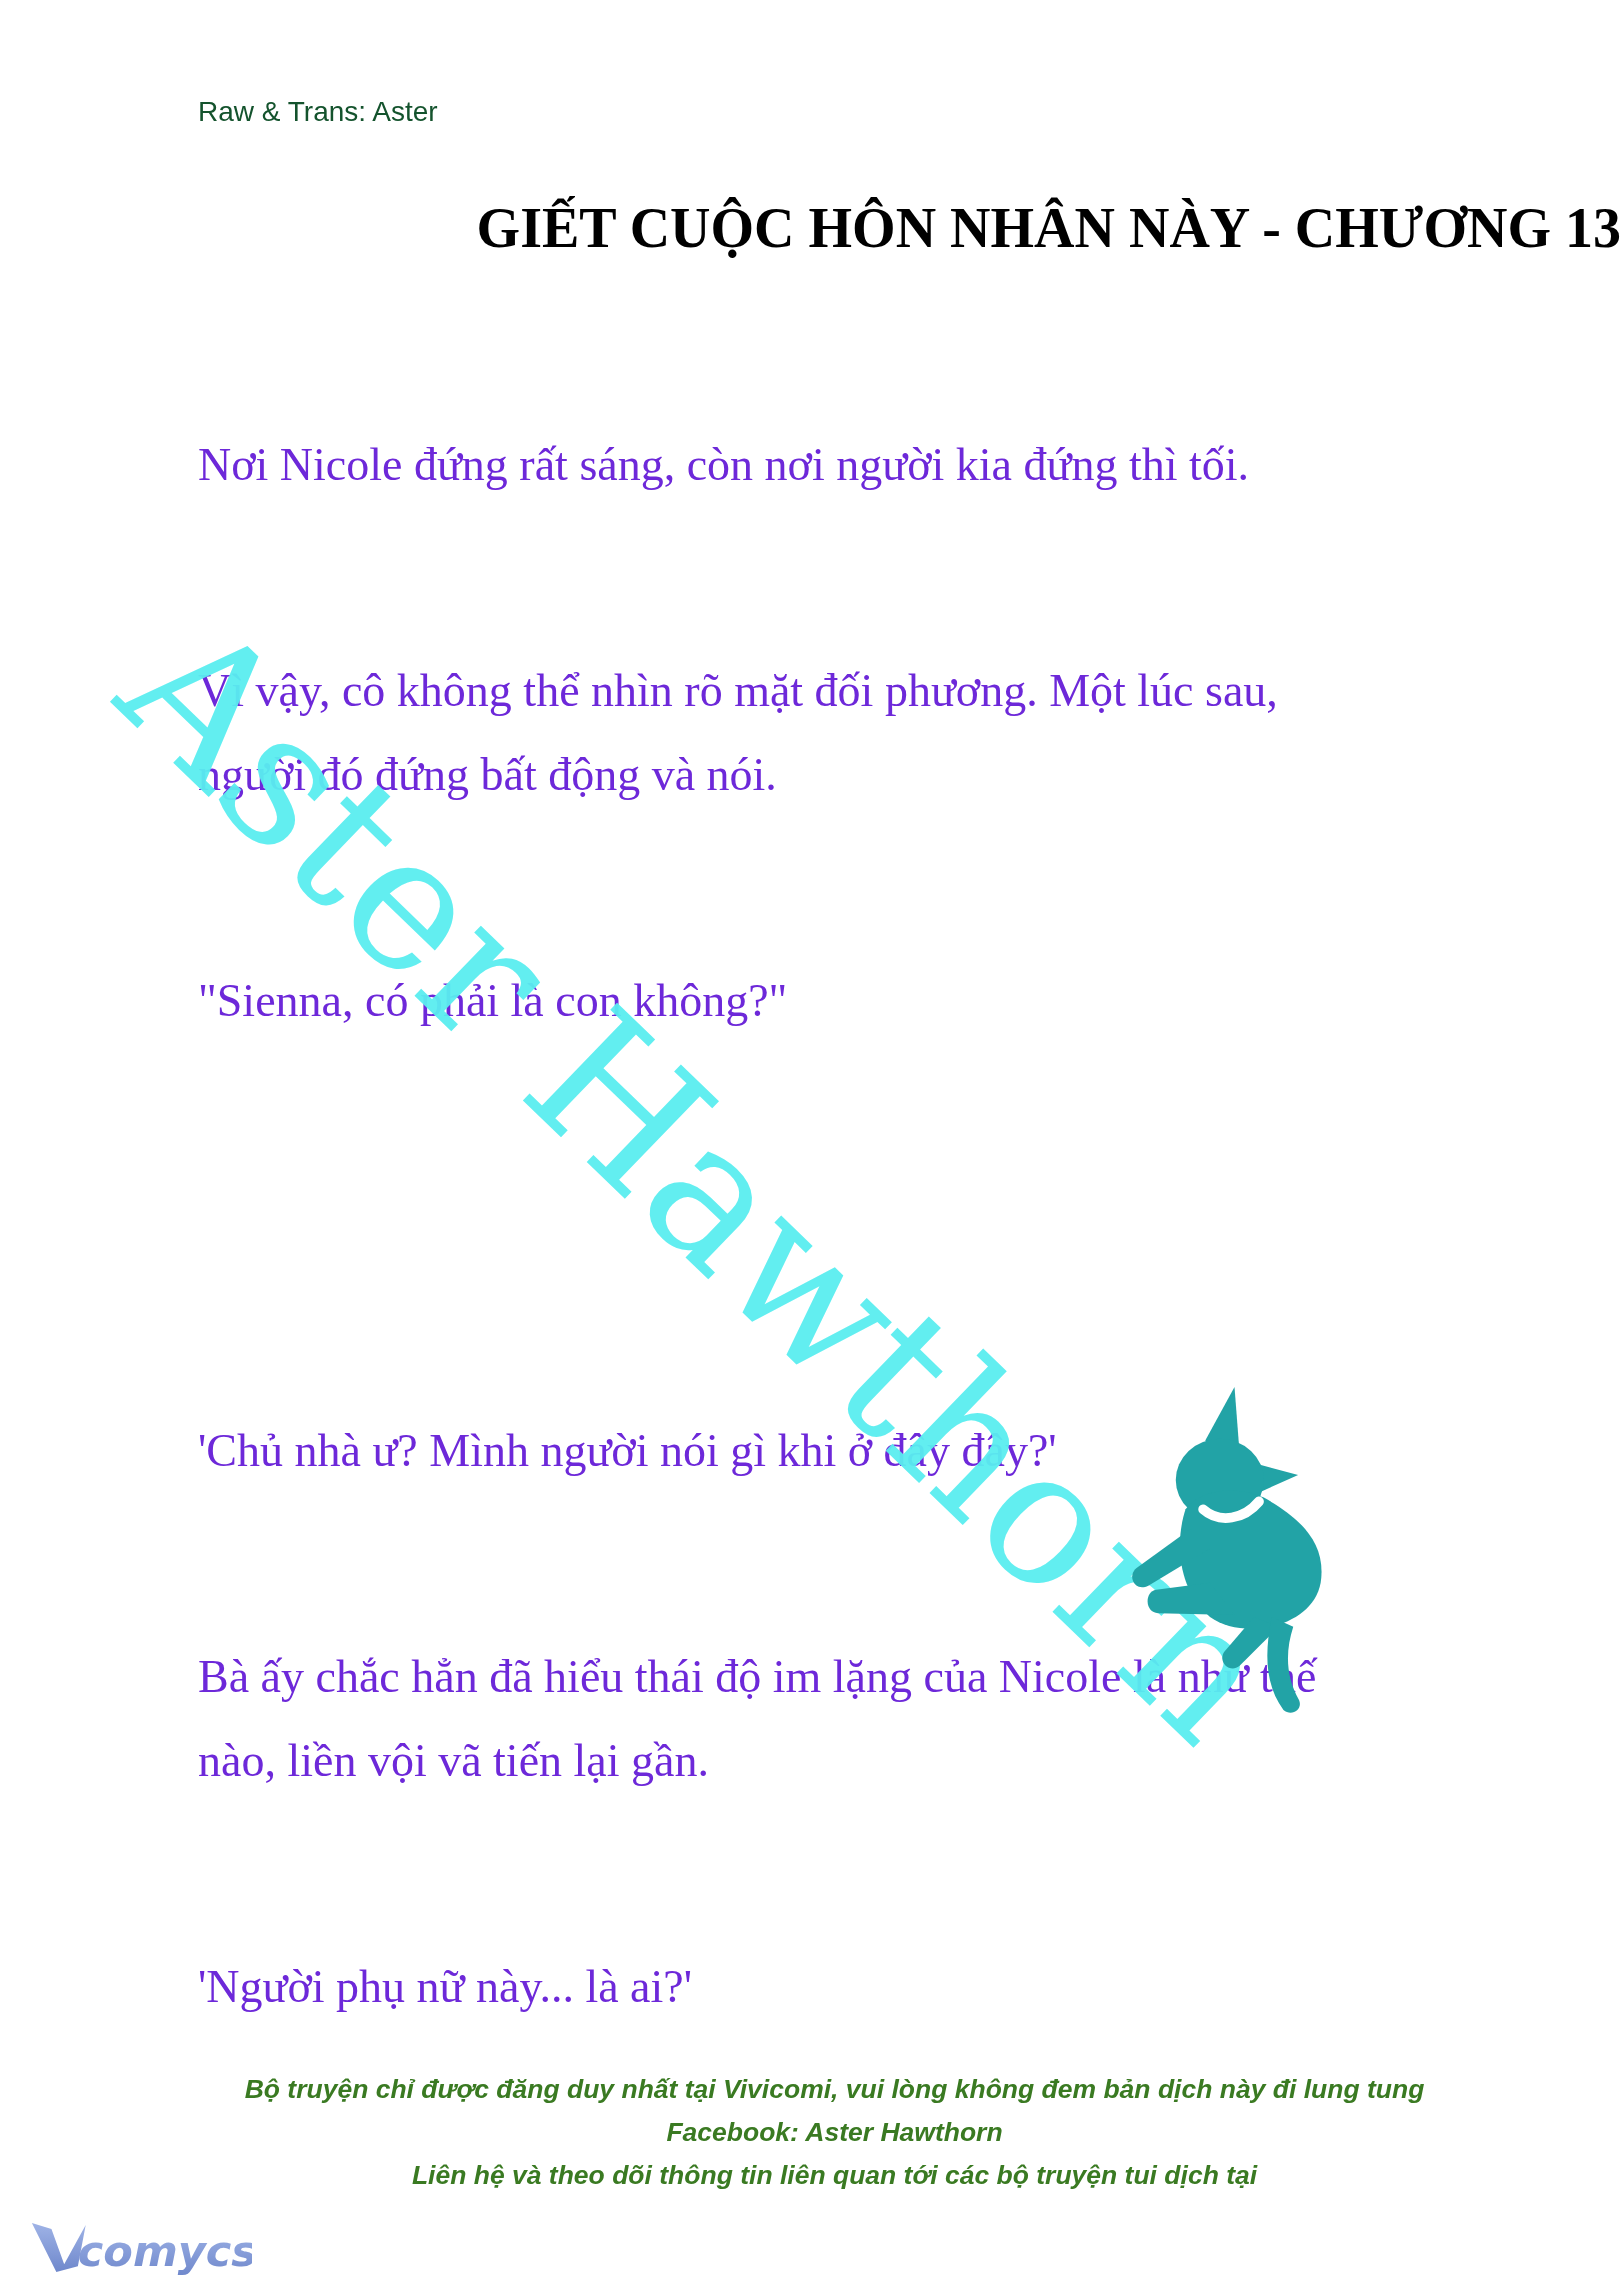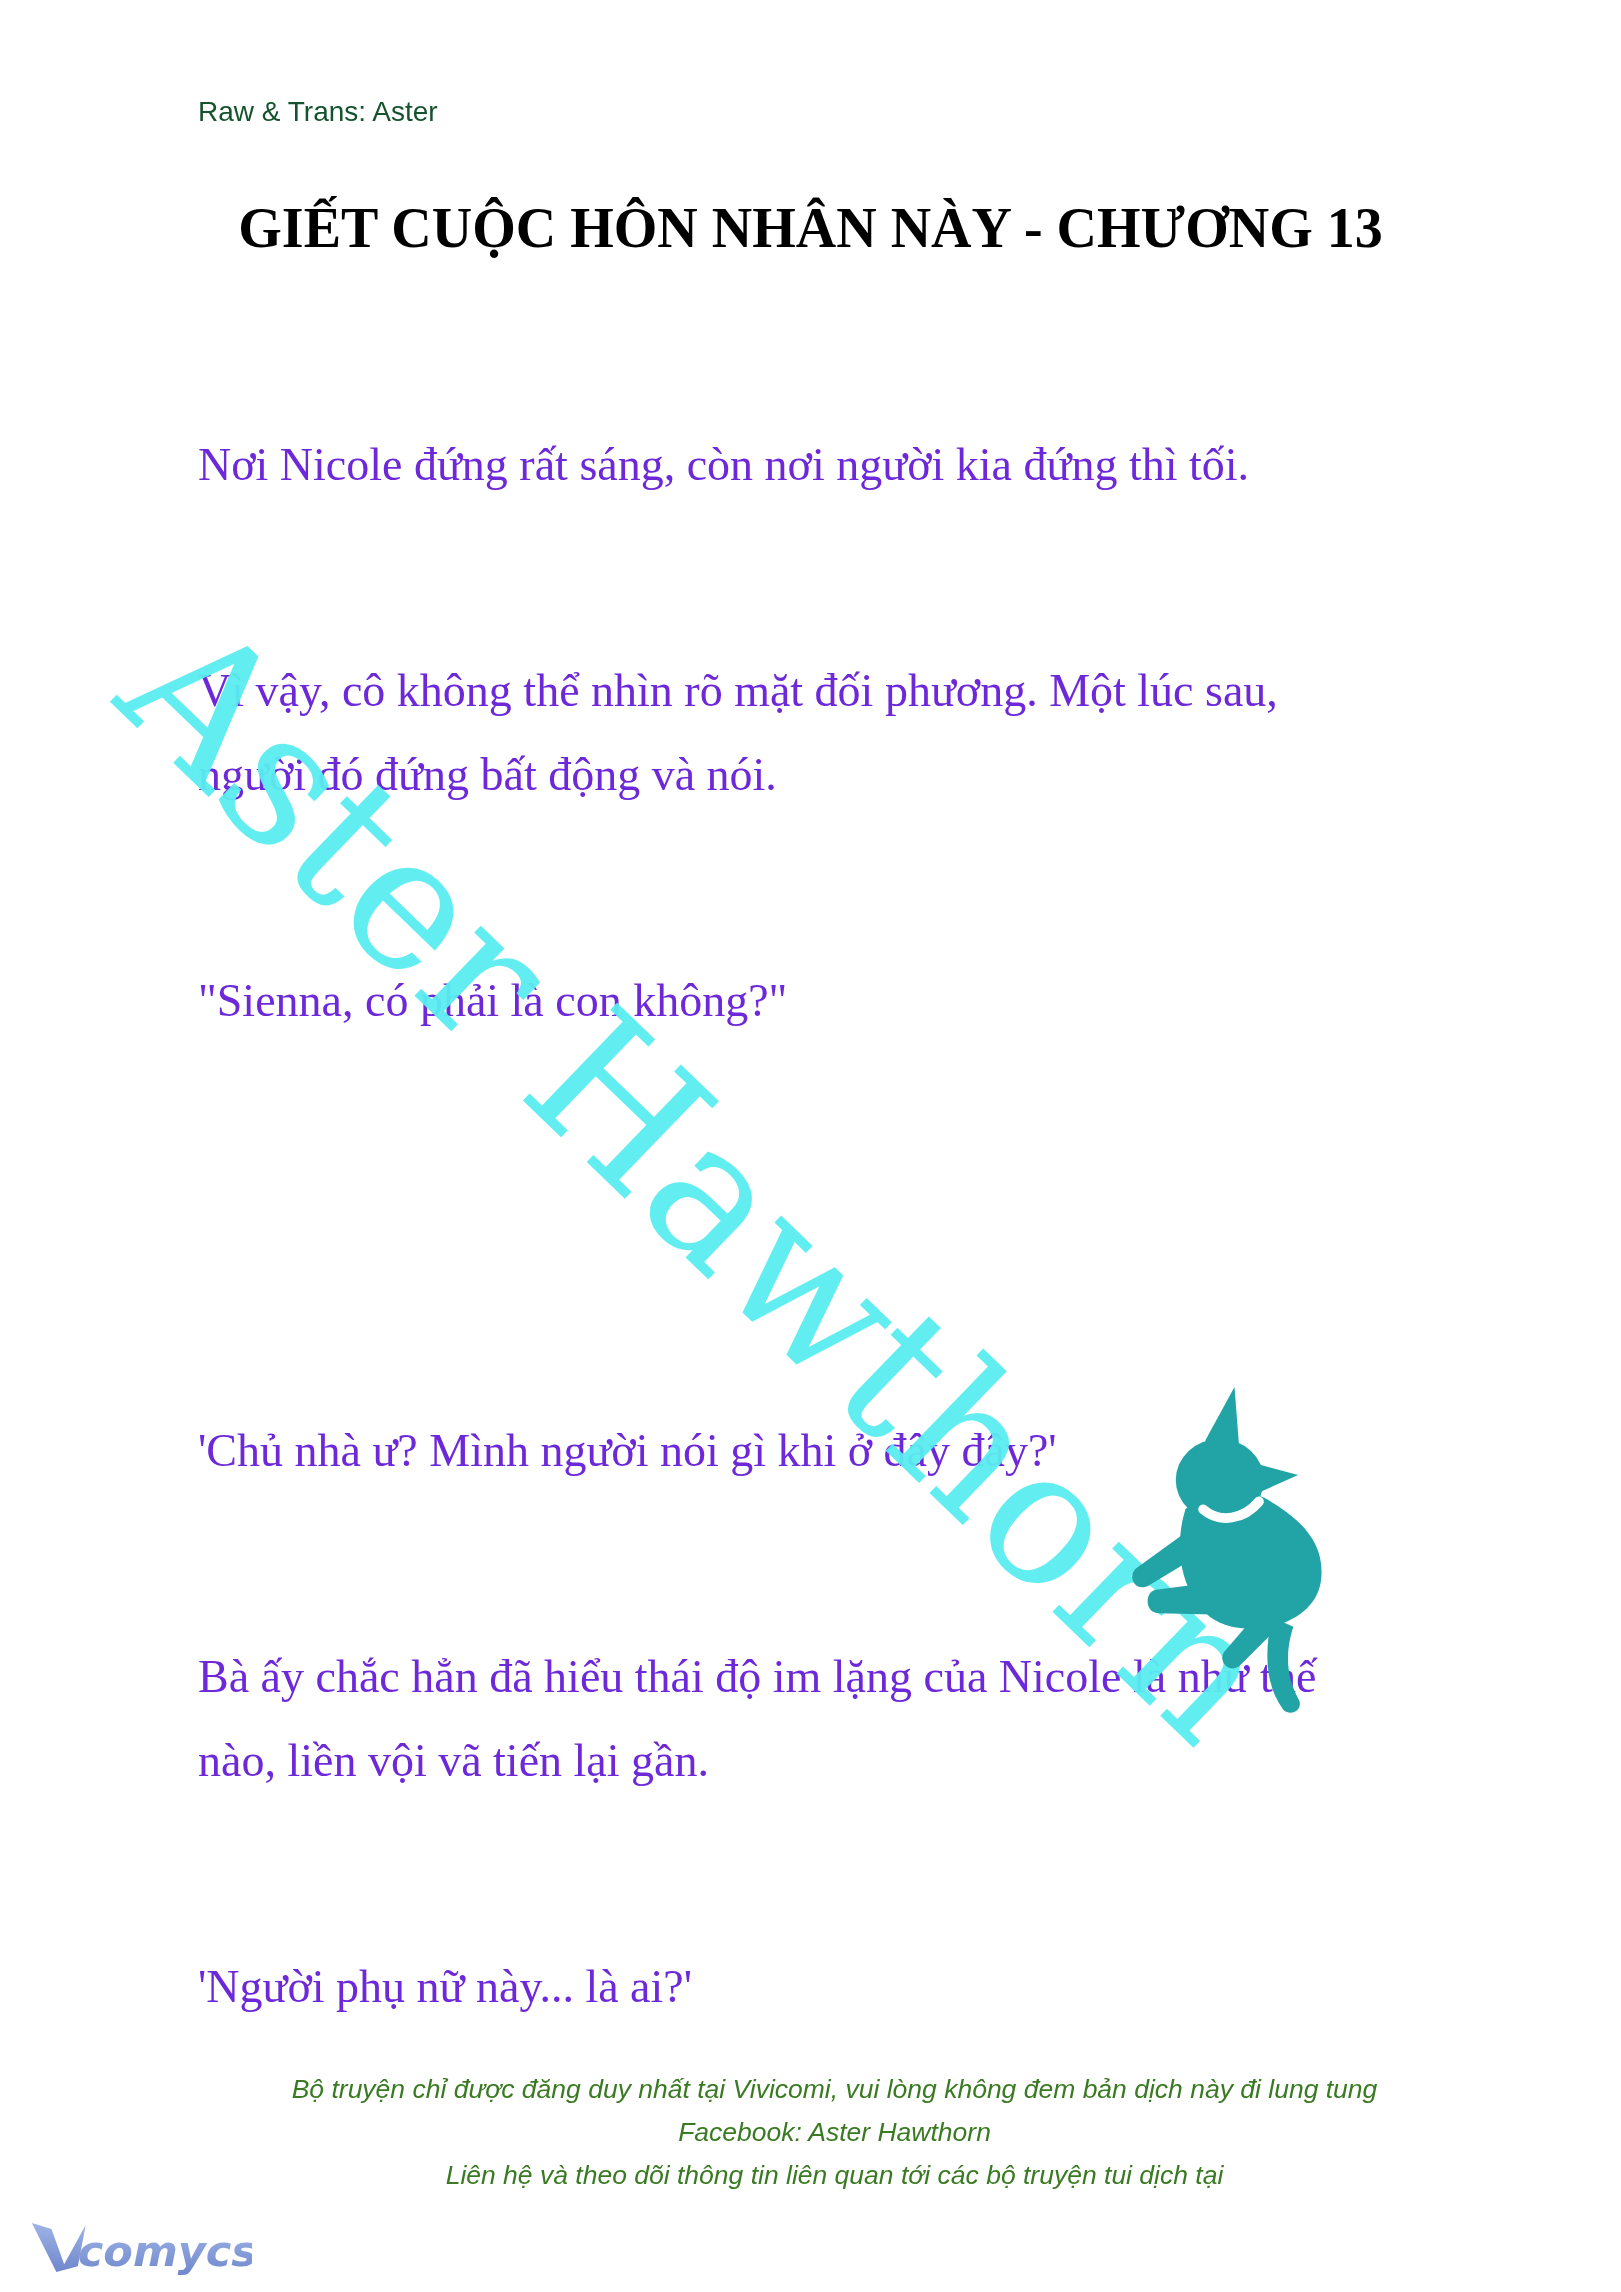--- a/index.html
+++ b/index.html
@@ -3,21 +3,21 @@
   <meta charset="utf-8">
   <style>
     html, body { margin: 0; padding: 0; background: #ffffff; }
     body { width: 1621px; height: 2293px; position: relative; overflow: hidden; }
     .page { position: absolute; inset: 0; background: #fff; }
     .credit {
       position: absolute; left: 198px; top: 96px;
       font-family: "Liberation Sans", sans-serif; font-size: 28px; color: #14532d;
     }
     .title {
-      position: absolute; left: 0; right: 0; top: 196px; text-align: center;
+      position: absolute; left: 0; right: 0; top: 196px; text-align: right;
       font-family: "Liberation Serif", serif; font-weight: bold; font-size: 56px;
       color: #000; letter-spacing: 0px;
     }
     .para {
       position: absolute; left: 198px;
       font-family: "Liberation Serif", serif; font-size: 46px; color: #6d28d9;
       line-height: 84px; white-space: nowrap;
     }
     .watermark {
       position: absolute; left: 231px; top: 578px;
@@ -26,21 +26,21 @@
       transform-origin: 0 0; transform: rotate(44deg);
       white-space: nowrap; pointer-events: none;
     }
     .watermark span {
       color: #5aeef0; opacity: 0.95;
       font-family: "DejaVu Serif", serif; font-weight: 300;
     }
     .cat { position: absolute; left: 1117px; top: 1382px; width: 235px; height: 333px; }
     .footer {
       position: absolute; left: 0; right: 0; top: 2068px; text-align: center;
-      font-family: "Liberation Sans", sans-serif; font-style: italic; font-weight: normal;
+      font-family: "Liberation Sans", sans-serif; font-style: italic; font-weight: bold;
       font-size: 26.5px; color: #3a7a22; line-height: 43px; padding-left: 48px;
     }
     .footer div { white-space: nowrap; }
     .logo { position: absolute; left: 27.4px; top: 2215px; width: 225px; height: 69px; }
   </style>
 </head>
 <body>
 
 <div class="page">
 

